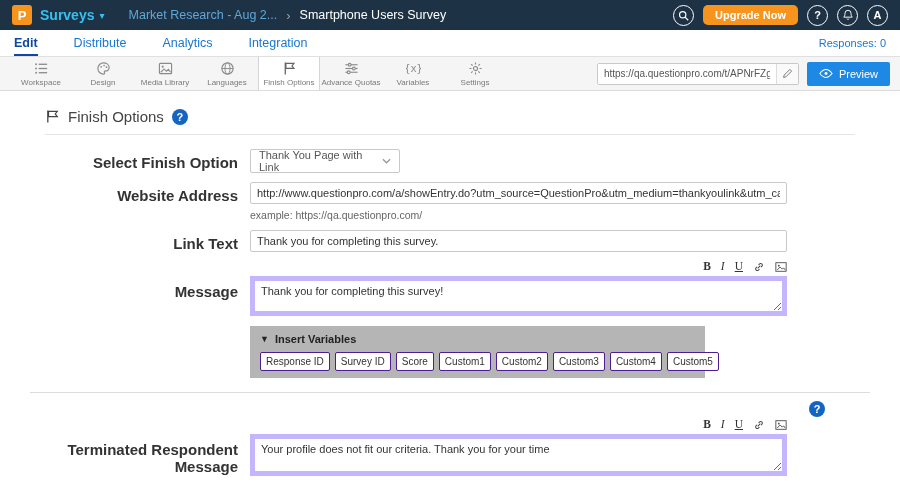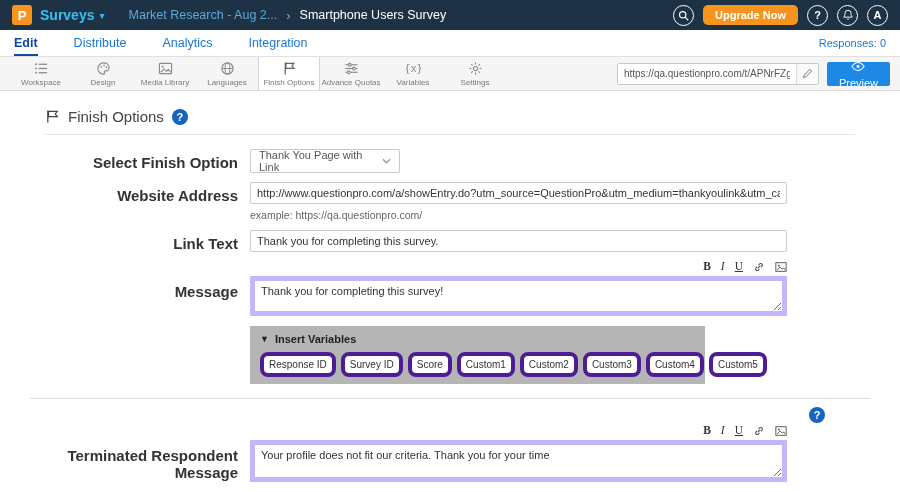--- a/index.html
+++ b/index.html
@@ -48,21 +48,21 @@
     border-right:1px solid #d5d5d5; }
   .toolbar-right { margin-left:auto; display:flex; align-items:center; gap:8px; }
   .url-wrap { display:flex; align-items:stretch; border:1px solid #c9c9c9;
     background:#fff; border-radius:2px; height:22px; }
   .url-input { border:none; outline:none; font-size:10px; color:#555;
     width:178px; padding:0 6px; font-family:inherit; }
   .url-edit { width:22px; border-left:1px solid #ddd; display:flex;
     align-items:center; justify-content:center; background:#fafafa; cursor:pointer; }
   .preview-btn { background:#1e88e5; color:#fff; font-size:11px; border:none;
     border-radius:2px; padding:0 12px; height:24px; display:flex; gap:6px;
-    align-items:center; cursor:pointer; font-family:inherit;flex-direction:column; }
+    align-items:center; cursor:pointer; font-family:inherit; }
 
   
   .content { padding:10px 45px 0; }
   .page-title-row { display:flex; align-items:center; gap:8px;
     padding:7px 0 9px; border-bottom:1px solid #e5e5e5; }
   .page-title { font-size:15px; color:#444; }
   .help-circle { width:16px; height:16px; background:#1565c0; color:#fff;
     border-radius:50%; font-size:11px; font-weight:bold; display:flex;
     align-items:center; justify-content:center; cursor:pointer; flex:0 0 auto; }
 
@@ -85,22 +85,22 @@
   .rt-underline { text-decoration:underline; }
   .ta { width:537px; border:5px solid #c4b5fd; font-size:11px; color:#333;
     padding:4px 6px; resize:vertical; font-family:"Liberation Sans", sans-serif; }
   .ta-message { height:40px; }
   .ta-terminated { height:42px; }
   .insert-panel { width:455px; background:#b5b5b5; margin-top:6px; padding:7px 10px; }
   .insert-header { font-size:11px; font-weight:bold; color:#222; display:flex;
     gap:6px; align-items:center; cursor:pointer; }
   .insert-caret { font-size:9px; color:#222; }
   .var-buttons { display:flex; gap:5px; margin-top:7px; }
-  .var-btn { background:#fff; border:4px solid #4c1d95; font-size:10px; color:#333;
-    padding:3px 5px; border-radius:8px; white-space:nowrap; cursor:pointer;
+  .var-btn { background:#fff; border:1px solid #4c1d95; font-size:10px; color:#333;
+    padding:3px 5px; border-radius:2px; white-space:nowrap; cursor:pointer;
     font-family:inherit;text-align:right; }
   .section-divider { border:none; border-top:1px solid #ddd; margin:14px -15px 8px; }
   .help-row { display:flex; justify-content:flex-end; padding-right:30px;
     margin:6px 0 2px; }
   .terminated-label-text { border-bottom:2px solid #e53935; padding-bottom:18px;
     display:inline-block; }
   svg { display:block; }
 </style>
 </head>
 <body>

